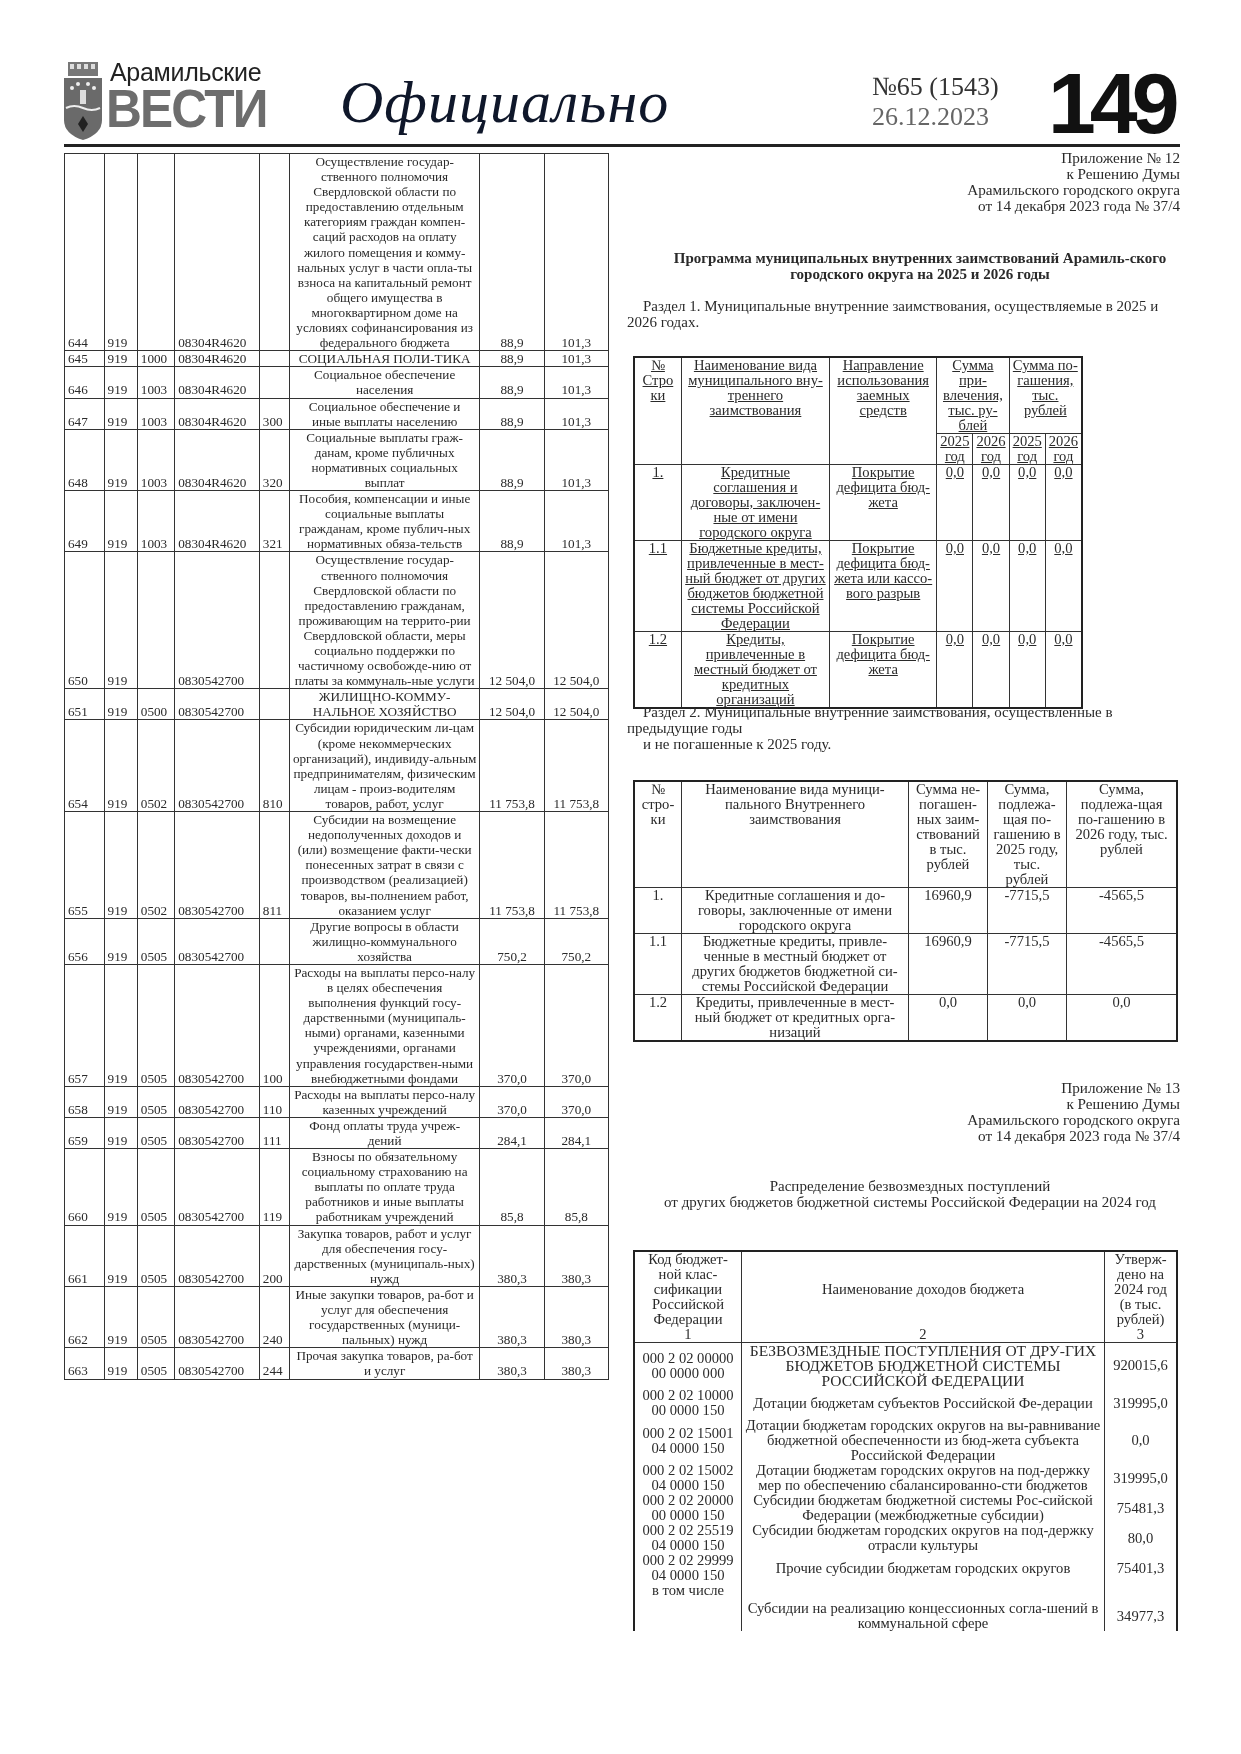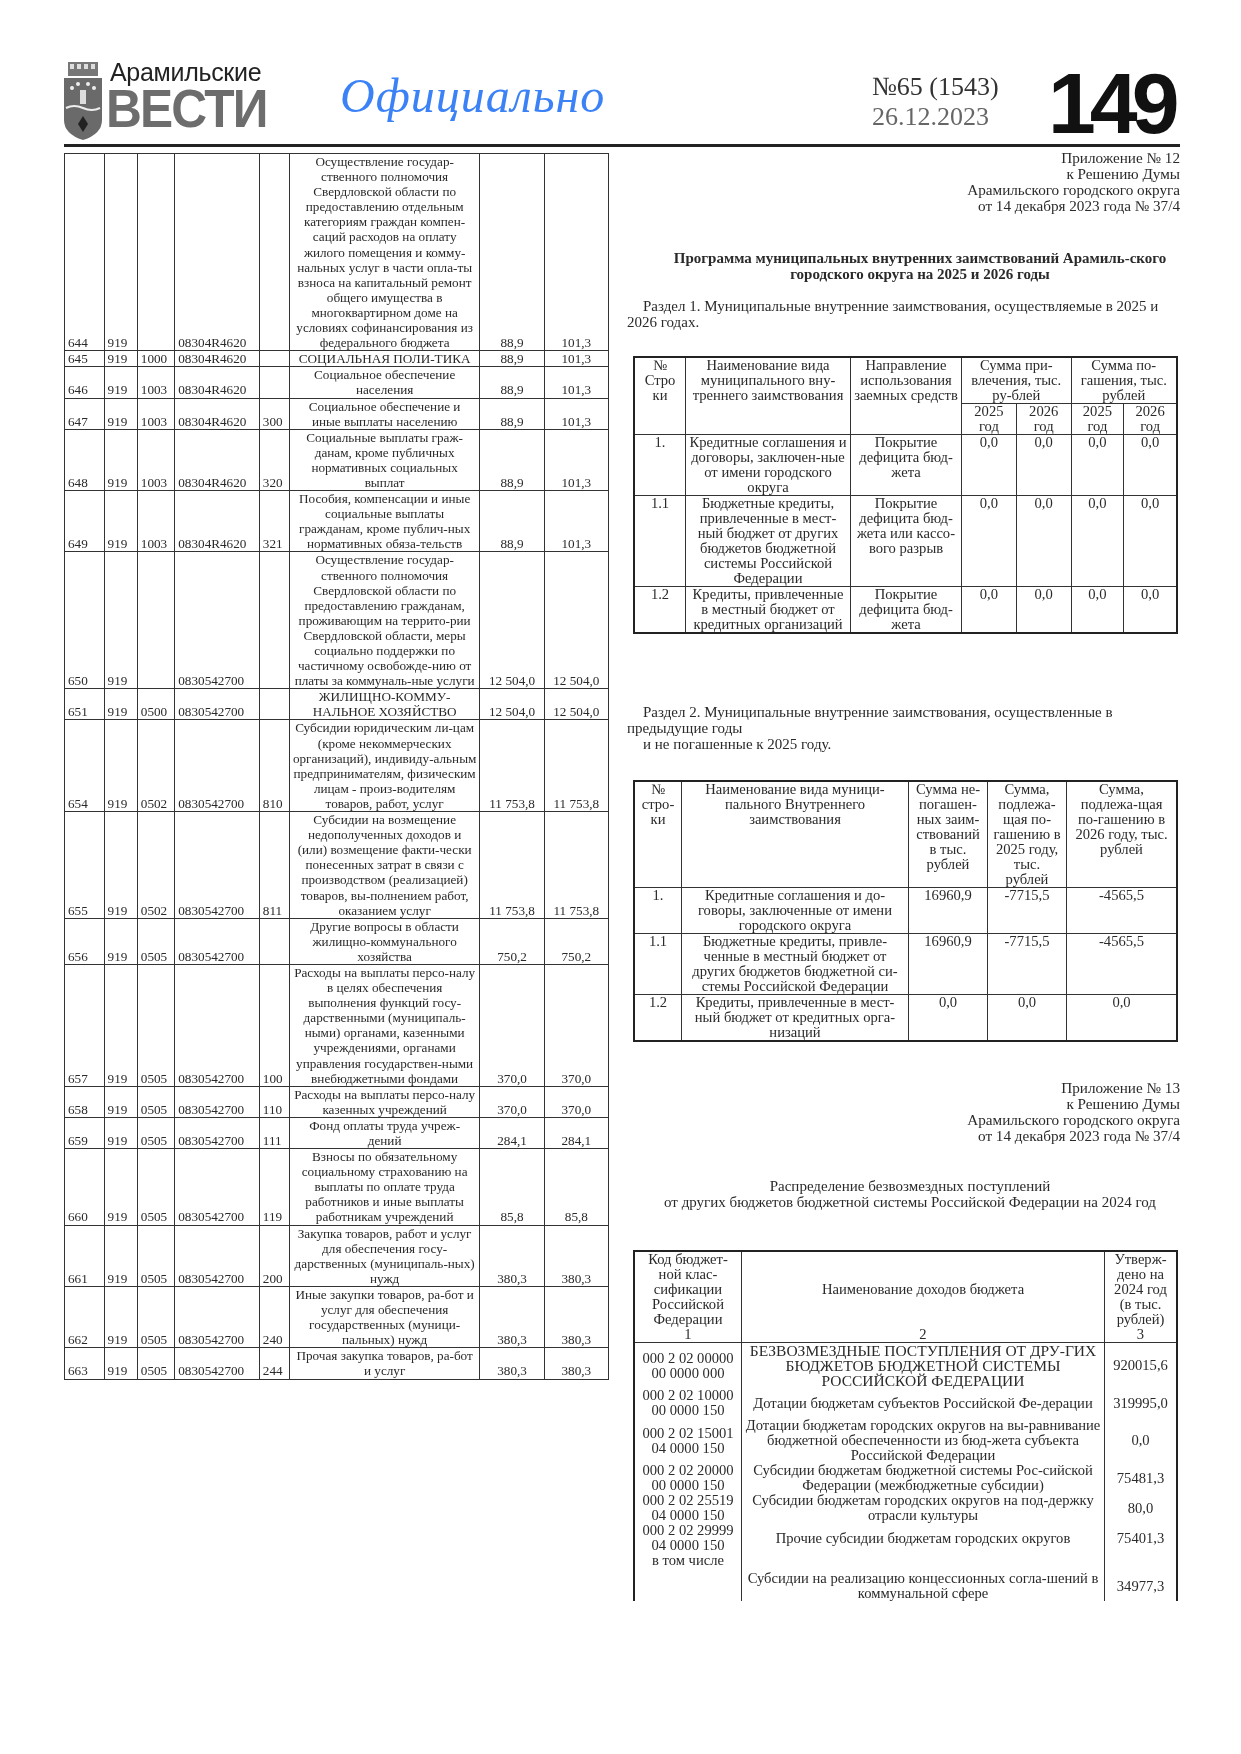--- a/index.html
+++ b/index.html
@@ -2,21 +2,21 @@
 <html><head>
 <meta charset="utf-8">
 <style>
   html, body { margin:0; padding:0; background:#ffffff; }
   body { width:1241px; height:1754px; position:relative; overflow:hidden;
          font-family:"Liberation Serif", serif; color:#2a2a2a; }
   .abs { position:absolute; }
   #crest { left:62px; top:62px; width:42px; height:78px; }
   #brand-top { left:110px; top:58px; font-family:"Liberation Sans", sans-serif; font-size:25px; color:#222; letter-spacing:-0.3px; }
   #brand-main { left:106px; top:78px; font-family:"Liberation Sans", sans-serif; font-weight:bold; font-size:54px; color:#6d6d6d; letter-spacing:-2px; line-height:60px; transform:scaleX(0.92); transform-origin:left; }
-  #section-title { left:340px; top:68px; font-family:"Liberation Serif", serif; font-style:italic; font-size:48px; color:#3b82f6; letter-spacing:1px; }
+  #section-title { left:340px; top:68px; font-family:"Liberation Serif", serif; font-style:italic; font-size:60px; color:#0f172a; letter-spacing:1px; }
   #issue-no { left:872px; top:72px; font-family:"Liberation Serif", serif; font-size:26px; color:#333; }
   #issue-date { left:872px; top:102px; font-family:"Liberation Serif", serif; font-size:26px; color:#666; }
   #page-no { left:1048px; top:58px; font-family:"Liberation Sans", sans-serif; font-weight:bold; font-size:86px; color:#111; letter-spacing:-6px; line-height:90px; }
   #header-rule { left:64px; top:144px; width:1116px; height:3px; background:#222; }
 
   
   #left-table { left:64px; top:153px; width:545px; }
   table { border-collapse:collapse; }
   .lt { width:545px; font-size:13.2px; line-height:15.1px; }
   .lt td { border:1px solid #333; padding:0 3px; vertical-align:bottom; }
@@ -259,21 +259,21 @@
 
 <div class="abs rcol appendix" style="top:150px;">
   <div>Приложение № 12</div>
   <div>к Решению Думы</div>
   <div>Арамильского городского округа</div>
   <div>от 14 декабря 2023 года № 37/4</div>
 </div>
 <div class="abs rcol doc-title" style="top:250px; left:660px; width:520px;">Программа муниципальных внутренних заимствований Арамиль-ского городского округа на 2025 и 2026 годы</div>
 <div class="abs rcol para" style="top:298px; text-indent:16px;">Раздел 1. Муниципальные внутренние заимствования, осуществляемые в 2025 и 2026 годах.</div>
 
-<div class="abs rcol" style="top:356px; left:633px; width:545px;">
+<div class="abs rcol" style="top:356px; left:633px; width:450px;text-decoration:underline;">
   <table class="rt outer">
     <tbody>
       <tr>
         <td rowspan="2" style="width:44px;">№ Стро ки</td>
         <td rowspan="2" style="width:158px;">Наименование вида муниципального вну-треннего заимствования</td>
         <td rowspan="2" style="width:104px;">Направление использования заемных средств</td>
         <td colspan="2">Сумма при-влечения, тыс. ру-блей</td>
         <td colspan="2">Сумма по-гашения, тыс. рублей</td>
       </tr>
       <tr>
@@ -398,20 +398,25 @@
           <td style="border-top: none; border-bottom: none;">000 2 02 10000 00 0000 150</td>
           <td style="border-top: none; border-bottom: none;">Дотации бюджетам субъектов Российской Фе-дерации</td>
           <td style="border-top: none; border-bottom: none;">319995,0</td>
         </tr>
         <tr>
           <td style="border-top: none; border-bottom: none;">000 2 02 15001 04 0000 150</td>
           <td style="border-top: none; border-bottom: none;">Дотации бюджетам городских округов на вы-равнивание бюджетной обеспеченности из бюд-жета субъекта Российской Федерации</td>
           <td style="border-top: none; border-bottom: none;">0,0</td>
         </tr>
         <tr>
+          <td style="border-top: none; border-bottom: none;">000 2 02 15002 04 0000 150</td>
+          <td style="border-top: none; border-bottom: none;">Дотации бюджетам городских округов на под-держку мер по обеспечению сбалансированно-сти бюджетов</td>
+          <td style="border-top: none; border-bottom: none;">319995,0</td>
+        </tr>
+        <tr>
           <td style="border-top: none; border-bottom: none;">000 2 02 20000 00 0000 150</td>
           <td style="border-top: none; border-bottom: none;">Субсидии бюджетам бюджетной системы Рос-сийской Федерации (межбюджетные субсидии)</td>
           <td style="border-top: none; border-bottom: none;">75481,3</td>
         </tr>
         <tr>
           <td style="border-top: none; border-bottom: none;">000 2 02 25519 04 0000 150</td>
           <td style="border-top: none; border-bottom: none;">Субсидии бюджетам городских округов на под-держку отрасли культуры</td>
           <td style="border-top: none; border-bottom: none;">80,0</td>
         </tr>
         <tr>

